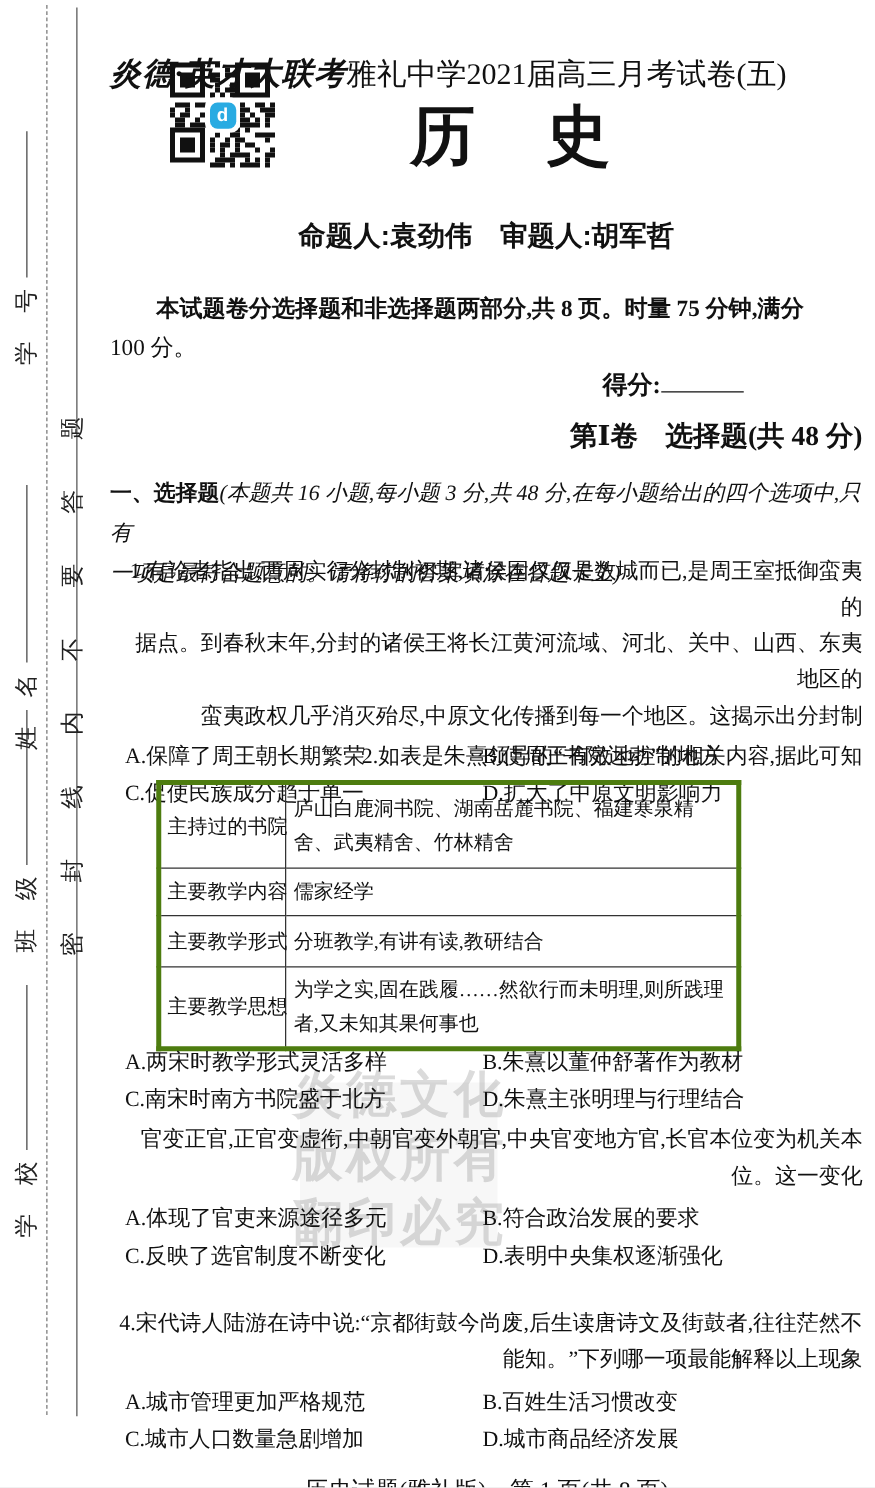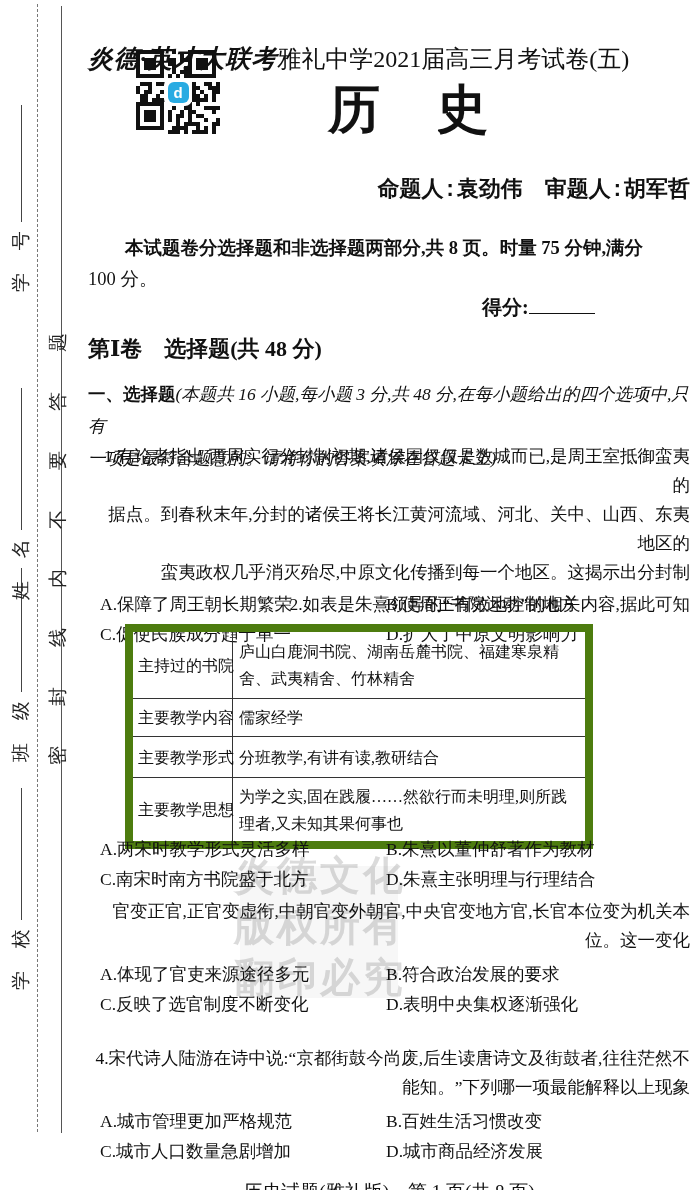--- a/index.html
+++ b/index.html
@@ -28,40 +28,40 @@
            display:flex;align-items:center;justify-content:center;}
   .qr-logo-inner{width:21px;height:21px;background:#29ABE2;border-radius:6px;color:#fff;
                  font-family:"Liberation Sans",sans-serif;font-weight:bold;font-size:15px;
                  display:flex;align-items:center;justify-content:center;}
   
   .content{position:absolute;left:88px;top:0;width:602px;height:978px;margin-top:28px;}
   .header-title{position:absolute;left:0;top:14px;width:602px;white-space:nowrap;font-size:23px;}
   .header-title .brand{font-weight:bold;font-style:italic;font-size:25px;letter-spacing:1px;}
   .header-title .rest{font-size:24px;}
   .subject{position:absolute;left:240px;top:52px;display:flex;gap:56px;font-size:52px;font-weight:bold;line-height:60px;}
-  .examiners{position:absolute;left:0;top:146px;width:602px;text-align:right;
-             font-family:Liberation Mono, monospace;font-weight:bold;font-size:22px;}
+  .examiners{position:absolute;left:0;top:146px;width:602px;text-align:center;
+             font-family:Liberation Sans, sans-serif;font-weight:bold;font-size:22px;}
   .intro{position:absolute;left:0;top:205px;width:596px;font-size:18.5px;line-height:31px;}
   .intro .line:first-child{text-indent:37px;font-weight:bold;}
   .score{position:absolute;left:394px;top:266px;font-size:20px;font-weight:bold;}
   .score .sline{display:inline-block;width:66px;border-bottom:1.5px solid #111;height:18px;}
-  .section-title{position:absolute;left:0;top:306px;width:602px;text-align:left;font-size:22px;font-weight:bold;}
+  .section-title{position:absolute;left:0;top:306px;width:602px;text-align:right;font-size:22px;font-weight:bold;}
   .instructions{position:absolute;left:0;top:350px;width:602px;font-size:17.5px;line-height:32px;}
   .instructions .prefix{font-weight:bold;font-style:normal;}
   .instructions .kai{font-style:italic;}
   .stem{font-size:17.5px;line-height:29px;text-align:right;}
   .stem .line:not(:first-child){margin-left:18px;}
   .options{display:grid;grid-template-columns:286px 1fr;padding-left:12px;font-size:17.5px;line-height:30px;}
   .q1{position:absolute;left:0;top:414px;width:602px;}
   .q1 .options{margin-top:2px;}
   .q2stem{position:absolute;left:0;top:562px;width:602px;}
   .booklet-table{position:absolute;left:37px;top:596px;border-collapse:collapse;width:468px;
                  font-size:16px;table-layout:fixed;}
   .booklet-table td{border:1px solid #333;padding:2px 6px;line-height:27px;vertical-align:middle;}
-  .booklet-table{border:8px solid #4d7c0f;}
+  .booklet-table{border:4px solid #4d7c0f;}
   .booklet-table .lbl{width:92px;white-space:nowrap;padding-left:5px;padding-right:2px;}
   .tr-0 td{height:62px;} .tr-1 td{height:33px;} .tr-2 td{height:36px;} .tr-3 td{height:59px;}
   .q2opts{position:absolute;left:0;top:806px;width:602px;}
   .q3{position:absolute;left:0;top:869px;width:602px;}
   .q3 .options{margin-top:4px;}
   .q4{position:absolute;left:0;top:1016px;width:602px;}
   .q4 .options{margin-top:4px;}
   .page-footer{position:absolute;left:0;top:1151px;width:602px;text-align:center;font-size:19px;}
 </style>
 </head>

